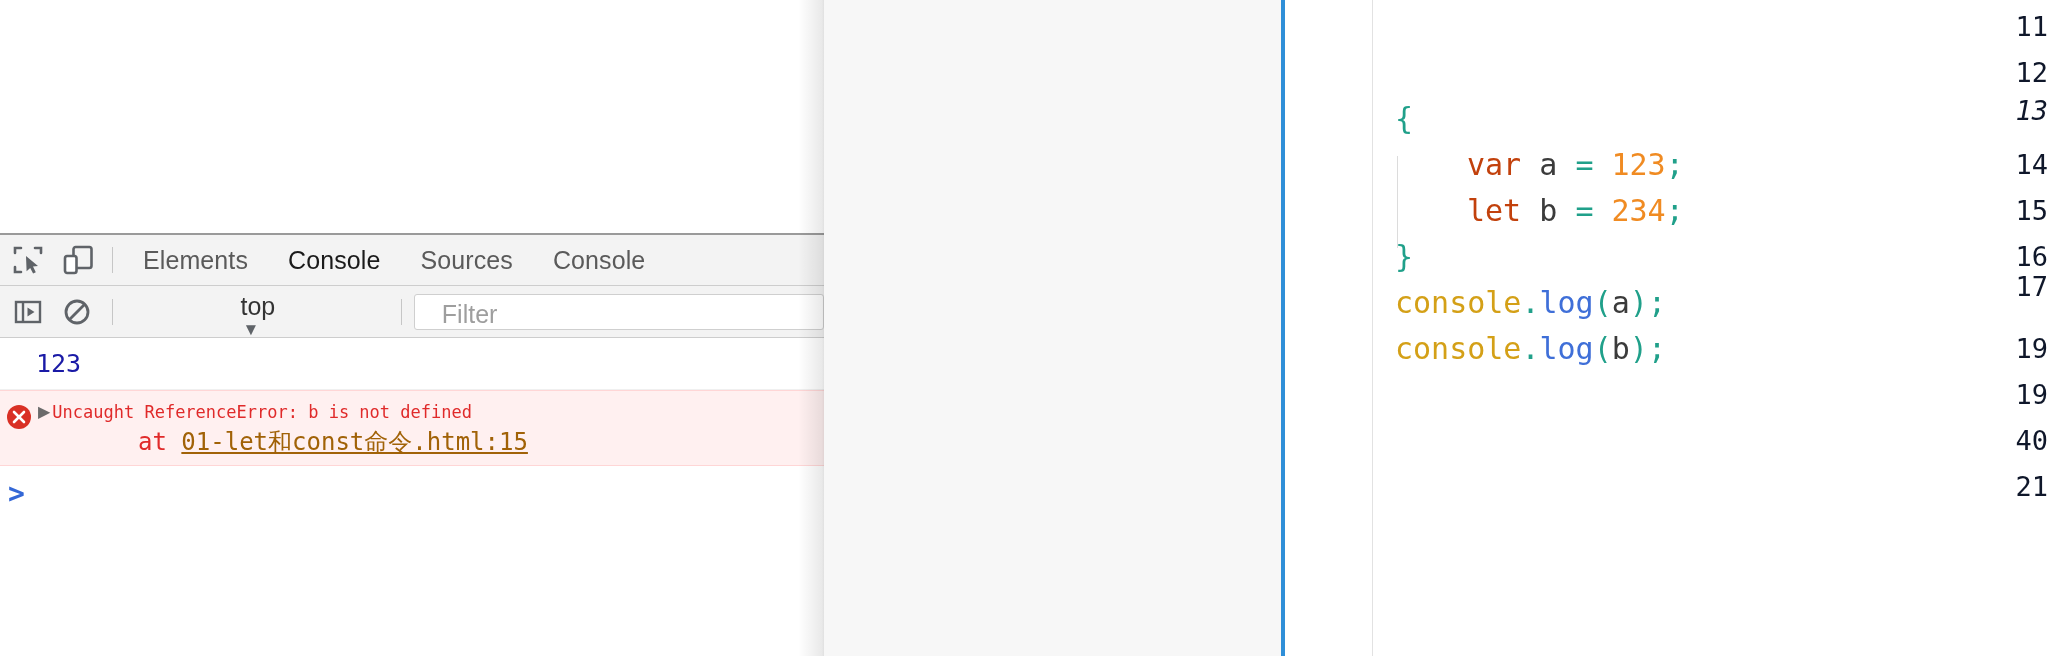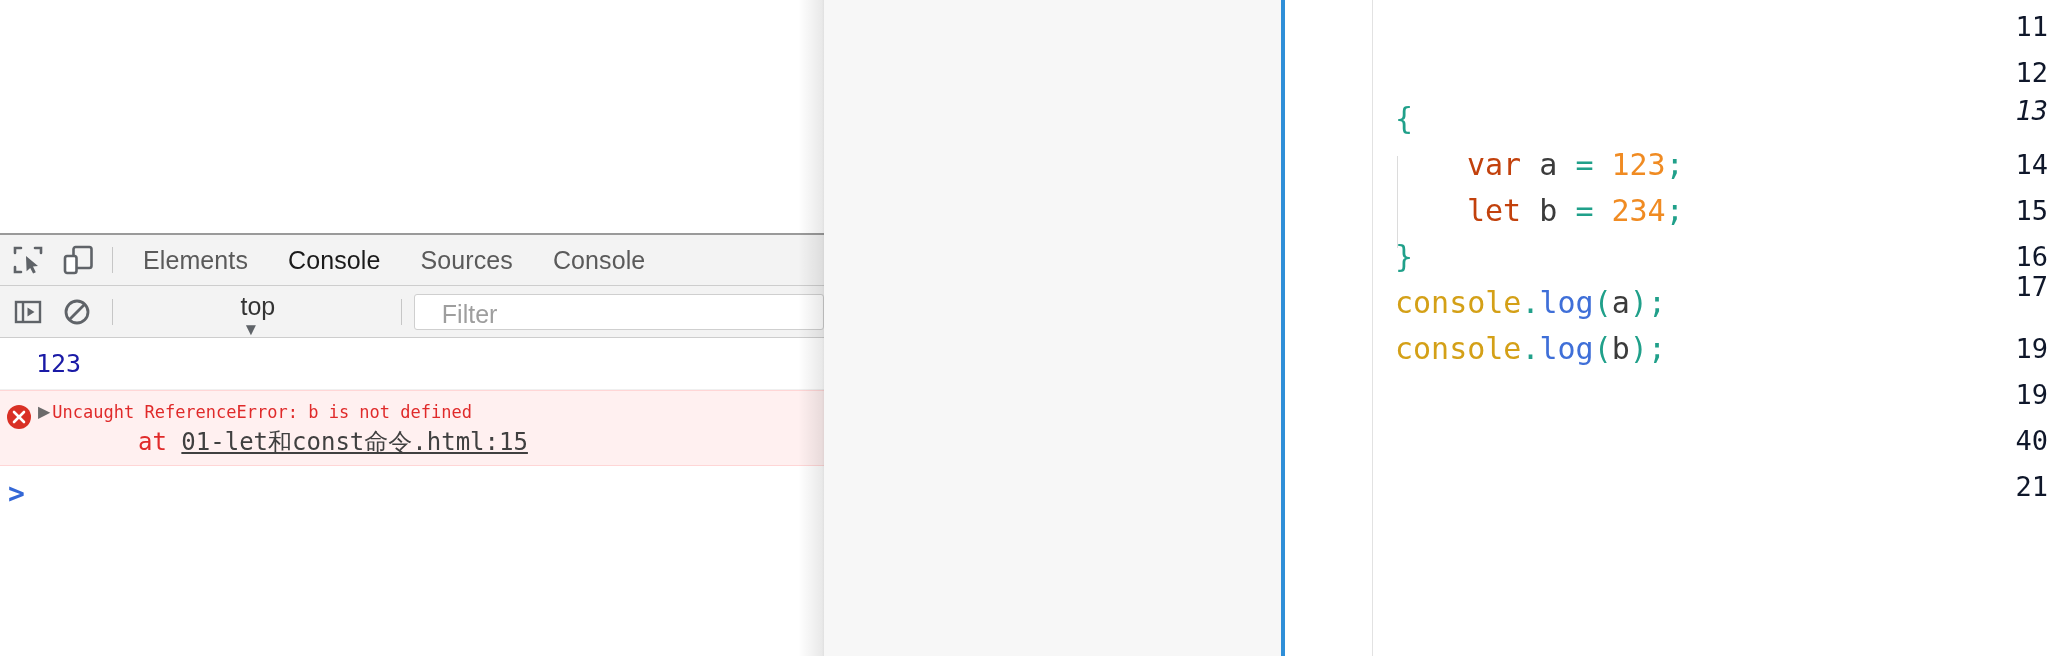--- a/index.html
+++ b/index.html
@@ -186,21 +186,21 @@
   }
   .err-line2 {
     font-family: "DejaVu Sans Mono", monospace;
     font-size: 24px;
     color: #e02a2a;
     line-height: 30px;
     padding-left: 100px;
     white-space: nowrap;
   }
   .err-link {
-    color: #404040;
+    color: #a16207;
     text-decoration: underline;
   }
   .prompt-row {
     height: 56px;
     display: flex;
     align-items: center;
     padding-left: 8px;
   }
   .prompt-chevron {
     color: #3367d6;

